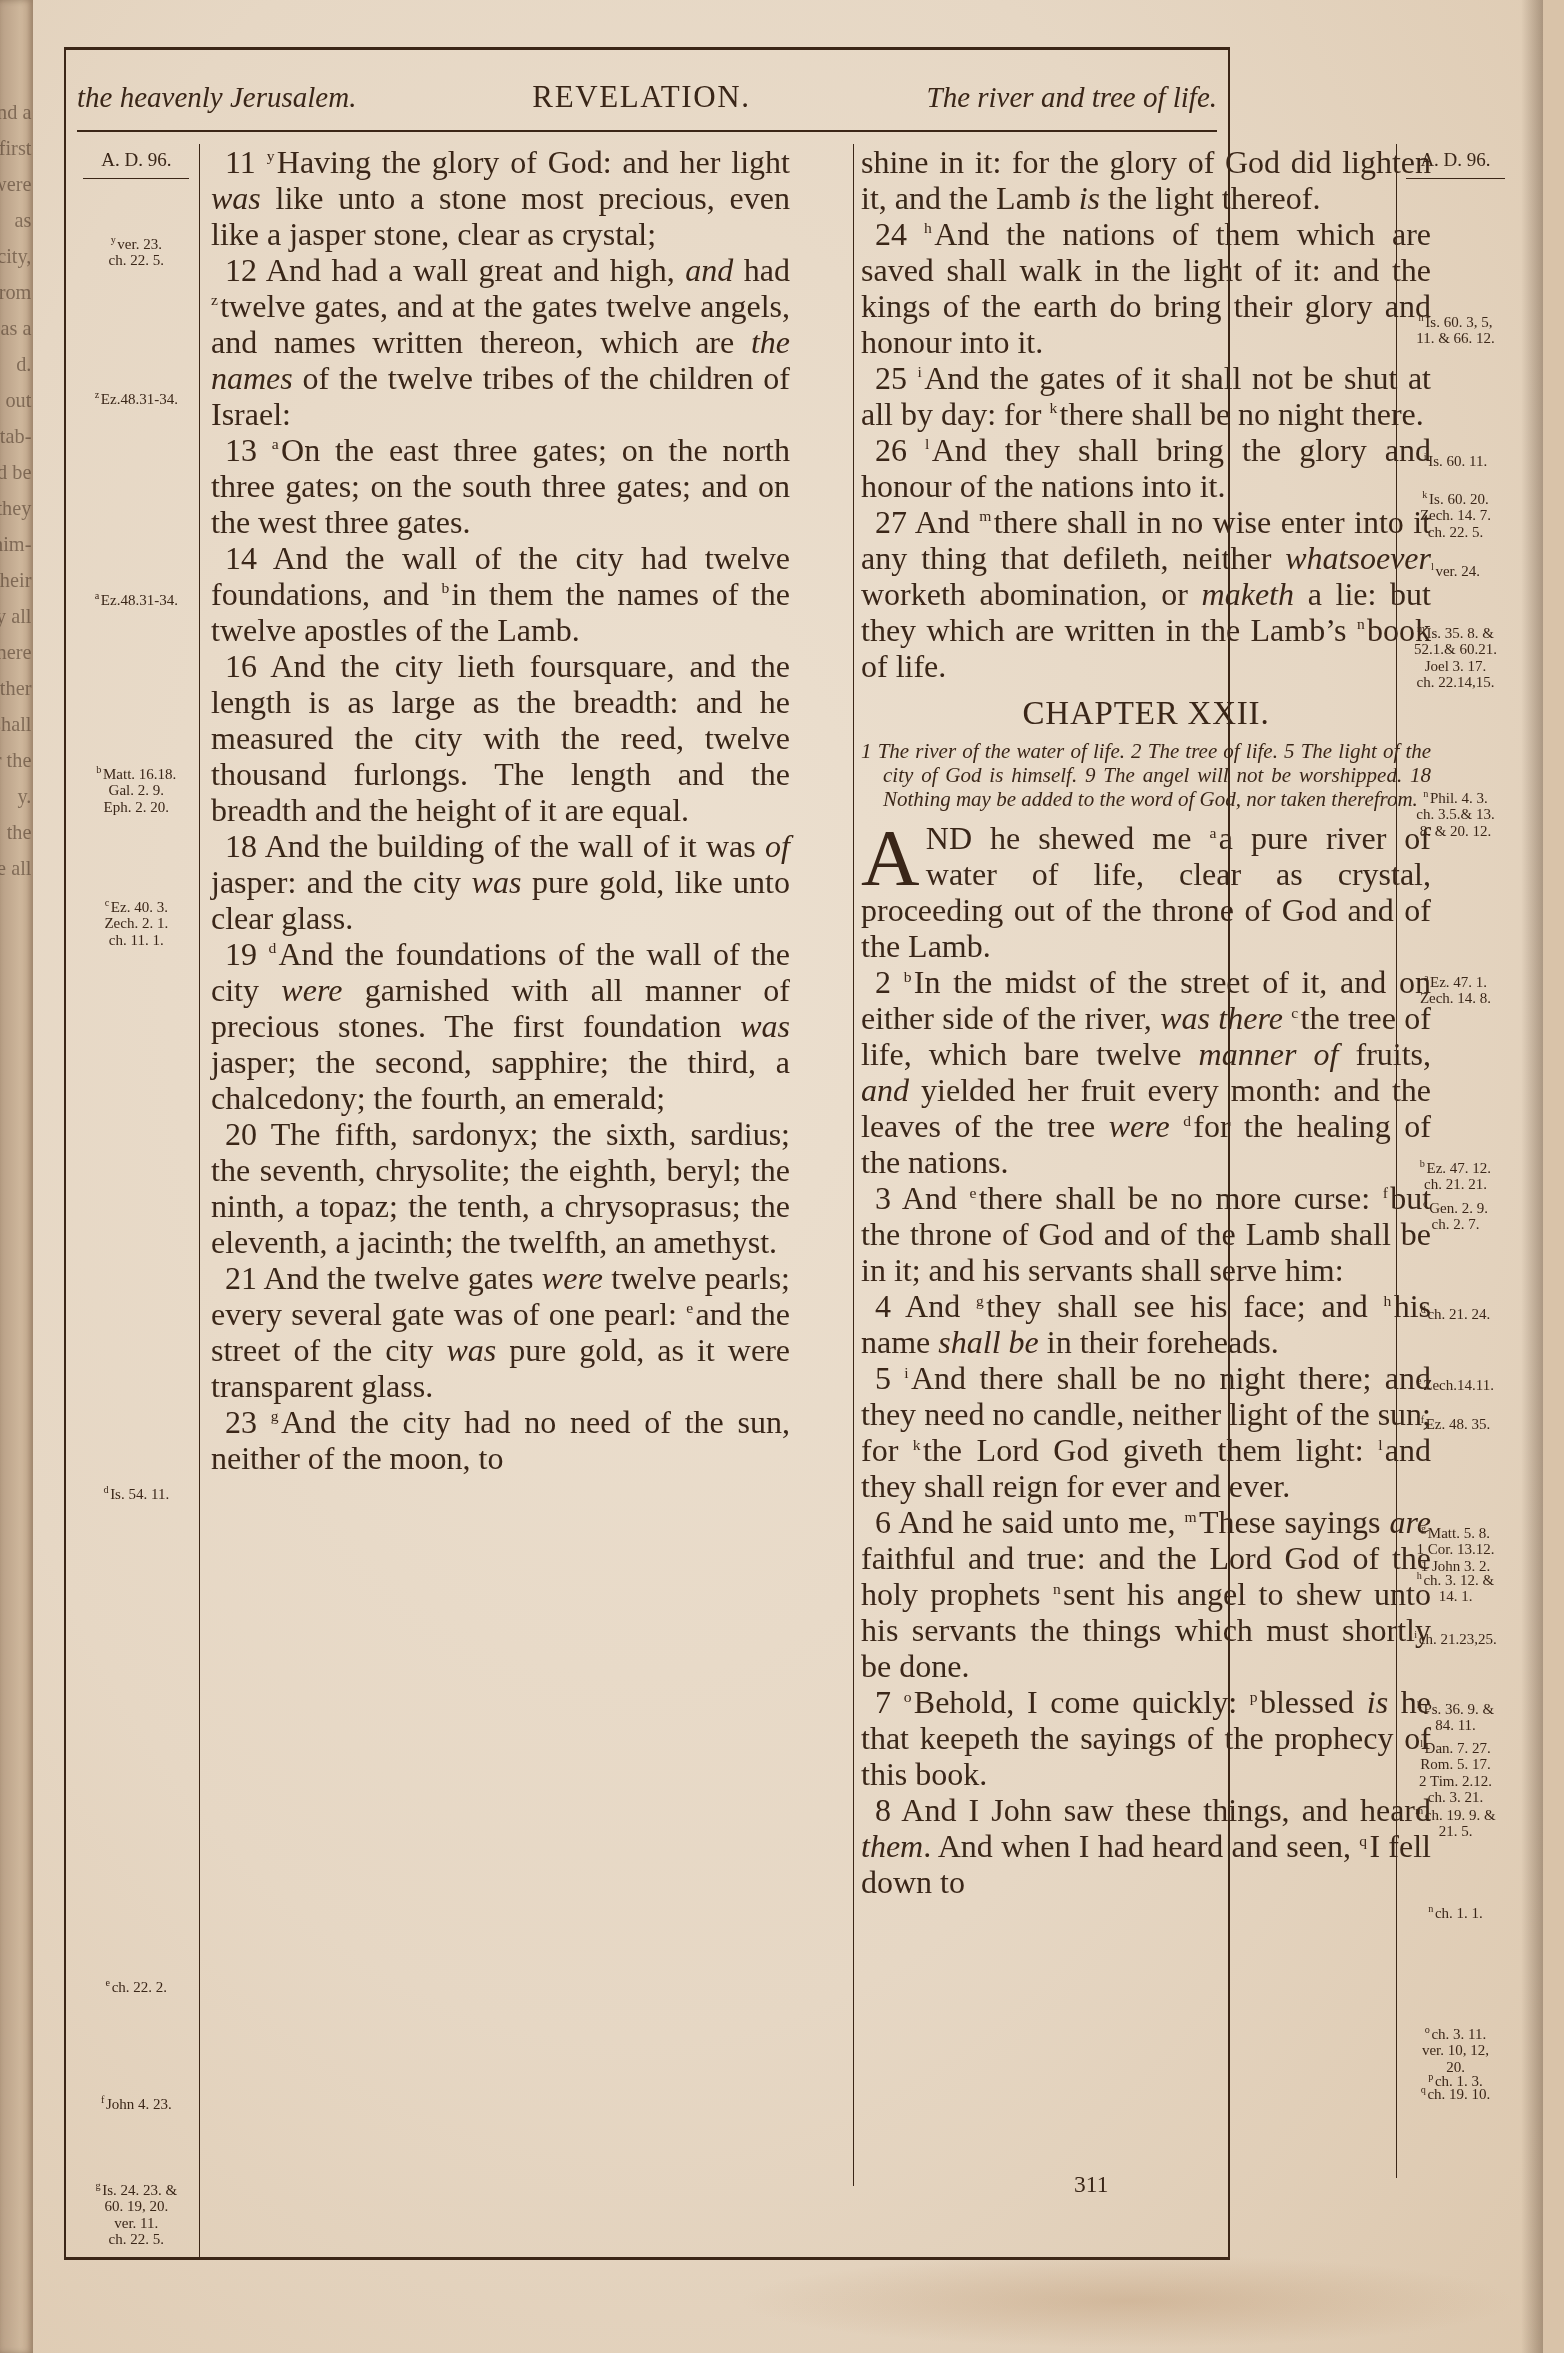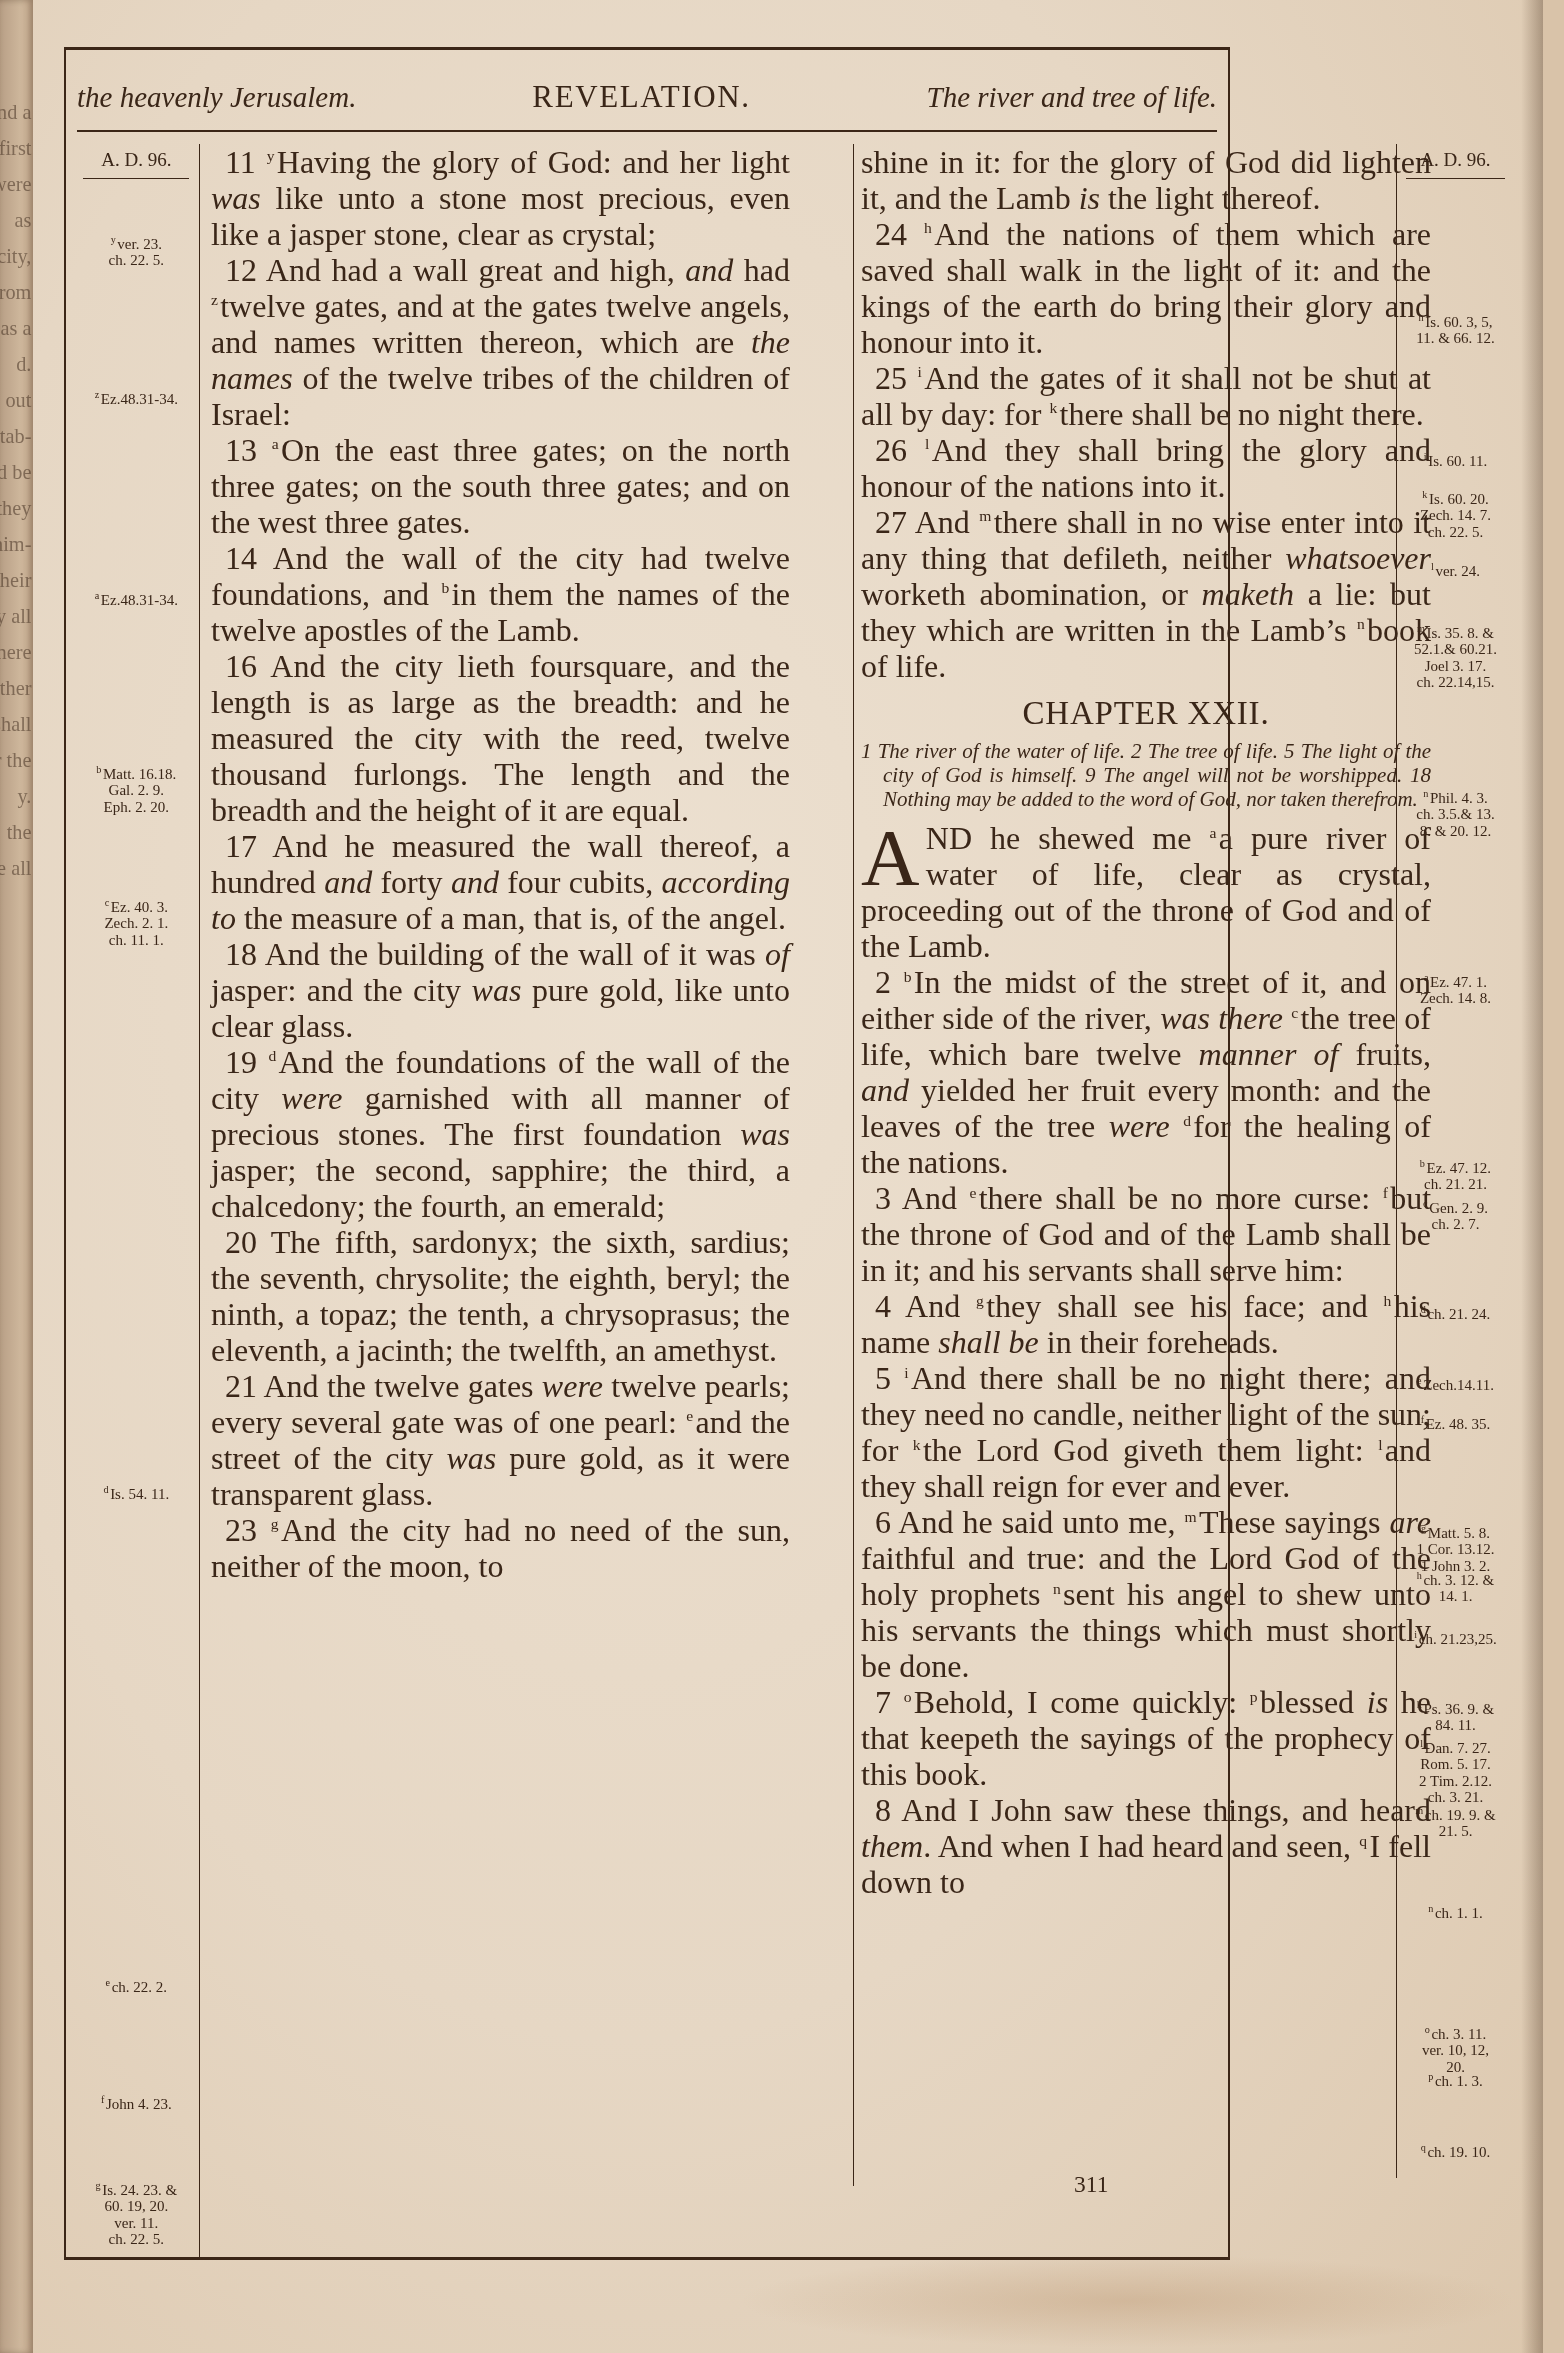--- a/index.html
+++ b/index.html
@@ -138,21 +138,20 @@
 ch. 22. 5.</span></div>
         </div>
     </div>
 
     <div class="text-col c1" id="col1">
         <p class="verse"><span>11 </span><sup>y</sup><span>Having the glory of God: and her light </span><i>was</i><span> like unto a stone most precious, even like a jasper stone, clear as crystal;</span></p>
         <p class="verse"><span>12 And had a wall great and high, </span><i>and</i><span> had </span><sup>z</sup><span>twelve gates, and at the gates twelve angels, and names written thereon, which are </span><i>the names</i><span> of the twelve tribes of the children of Israel:</span></p>
         <p class="verse"><span>13 </span><sup>a</sup><span>On the east three gates; on the north three gates; on the south three gates; and on the west three gates.</span></p>
         <p class="verse"><span>14 And the wall of the city had twelve foundations, and </span><sup>b</sup><span>in them the names of the twelve apostles of the Lamb.</span></p>
         <p class="verse"><span>16 And the city lieth foursquare, and the length is as large as the breadth: and he measured the city with the reed, twelve thousand fur­longs. The length and the breadth and the height of it are equal.</span></p>
-        <p class="verse"><span>17 And he measured the wall thereof, a hundred </span><i>and</i><span> forty </span><i>and</i><span> four cubits, </span><i>according to</i><span> the meas­ure of a man, that is, of the angel.</span></p>
         <p class="verse"><span>18 And the building of the wall of it was </span><i>of</i><span> jasper: and the city </span><i>was</i><span> pure gold, like unto clear glass.</span></p>
         <p class="verse"><span>19 </span><sup>d</sup><span>And the foundations of the wall of the city </span><i>were</i><span> garnished with all manner of precious stones. The first foundation </span><i>was</i><span> jasper; the second, sapphire; the third, a chal­cedony; the fourth, an emerald;</span></p>
         <p class="verse"><span>20 The fifth, sardonyx; the sixth, sardius; the seventh, chrysolite; the eighth, beryl; the ninth, a to­paz; the tenth, a chrysoprasus; the eleventh, a jacinth; the twelfth, an amethyst.</span></p>
         <p class="verse"><span>21 And the twelve gates </span><i>were</i><span> twelve pearls; every several gate was of one pearl: </span><sup>e</sup><span>and the street of the city </span><i>was</i><span> pure gold, as it were transparent glass.</span></p>
         <p class="verse"><span>23 </span><sup>g</sup><span>And the city had no need of the sun, neither of the moon, to</span></p>
       </div>
 
     <div class="text-col c2">
       <div id="col2a">
           <p class="verse cont"><span>shine in it: for the glory of God did lighten it, and the Lamb </span><i>is</i><span> the light thereof.</span></p>
@@ -215,21 +214,21 @@
 Rom. 5. 17.
 2 Tim. 2.12.
 ch. 3. 21.</span></div>
           <div class="mref" style="top: 1659px;"><span class="mk">m</span><span>ch. 19. 9. &amp;
 21. 5.</span></div>
           <div class="mref" style="top: 1757px;"><span class="mk">n</span><span>ch. 1. 1.</span></div>
           <div class="mref" style="top: 1878px;"><span class="mk">o</span><span>ch. 3. 11.
 ver. 10, 12,
 20.</span></div>
           <div class="mref" style="top: 1925px;"><span class="mk">p</span><span>ch. 1. 3.</span></div>
-          <div class="mref" style="top: 1996px;"><span class="mk">q</span><span>ch. 19. 10.</span></div>
+          <div class="mref" style="top: 1938px;"><span class="mk">q</span><span>ch. 19. 10.</span></div>
         </div>
     </div>
   </div>
   <div class="page-number">311</div>
   <div class="bottom-stain"></div>
   <div class="right-edge-shadow"></div>
 </div>
 
 
 </body></html>

